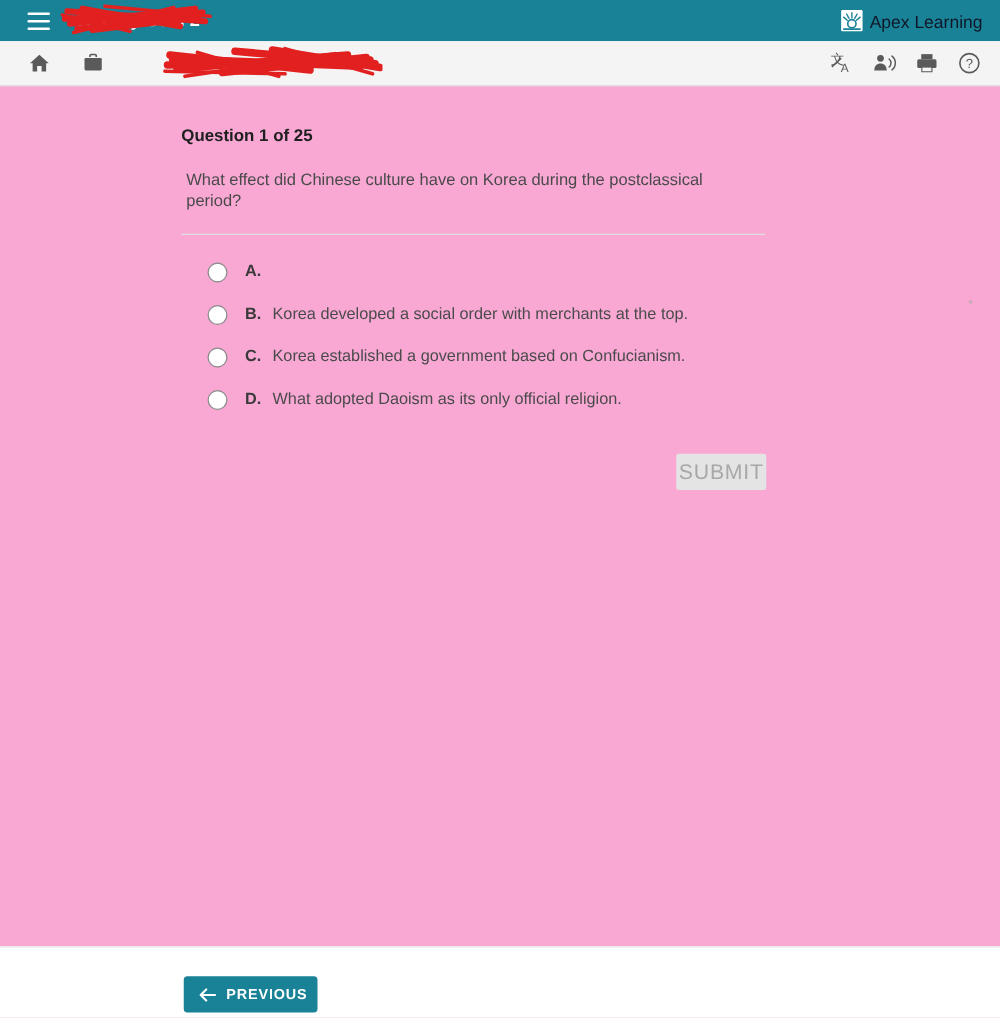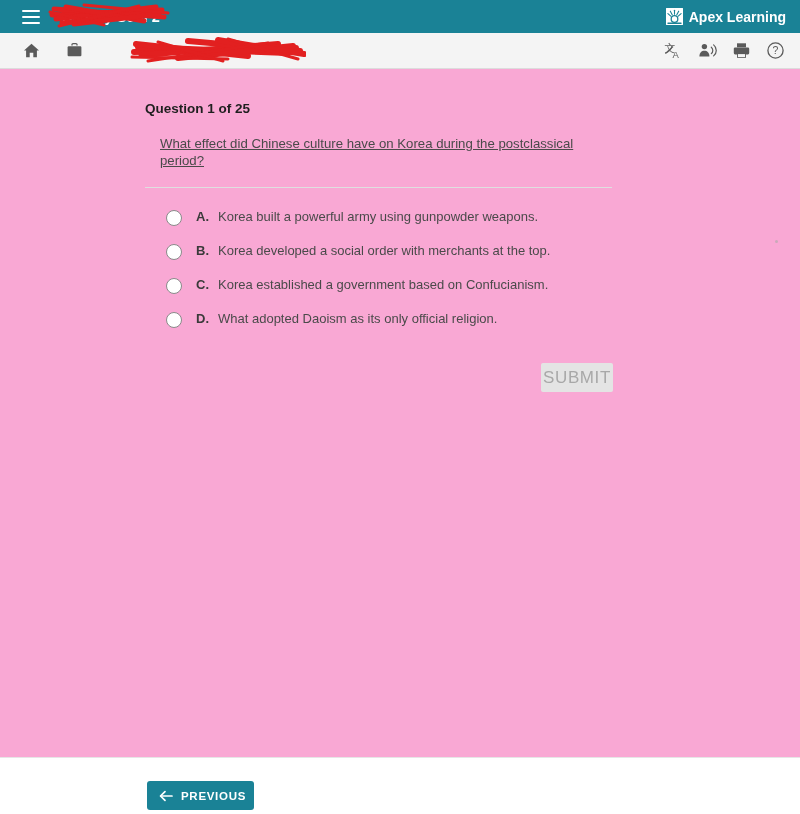--- a/index.html
+++ b/index.html
@@ -79,23 +79,23 @@
   .brand-mark {
     width: 17px;
     height: 17px;
     background: #ffffff;
     border-radius: 1px;
     position: relative;
     overflow: hidden;
     flex: 0 0 auto;
   }
   .brand-name {
-    color: #ffffff;
+    color: #0f172a;
     font-size: 14px;
-    font-weight: bold;
+    font-weight: normal;
     white-space: nowrap;
   }
 
   
   .toolbar {
     position: absolute;
     left: 0; top: 33px;
     width: 800px;
     height: 35px;
     background: #f4f4f4;
@@ -154,23 +154,22 @@
   .question-heading {
     font-size: 13.5px;
     font-weight: bold;
     color: #1f1f1f;
     margin: 0 0 20px 0;
   }
   .question-text {
     font-size: 13.2px;
     color: #4a4a4a;
     line-height: 1.28;
-    margin: 15px;
+    margin: 4px;
     max-width: 432px;
-    text-decoration: underline;
   }
   .divider {
     position: absolute;
     left: 145px;
     top: 118px;
     width: 467px;
     height: 1px;
     background: #dfdfdf;
   }
 
@@ -405,21 +404,20 @@
     <p class="question-text">What effect did Chinese culture have on Korea during the postclassical period?</p>
   </div>
 
   <div class="divider"></div>
 
   <div class="options">
 
     <div class="option">
       <span class="radio"></span>
       <span class="opt-letter">A.</span>
-      <span class="opt-text">Korea built a powerful army using gunpowder weapons.</span>
     </div>
 
     <div class="option">
       <span class="radio"></span>
       <span class="opt-letter">B.</span>
       <span class="opt-text">Korea developed a social order with merchants at the top.</span>
     </div>
 
     <div class="option">
       <span class="radio"></span>

